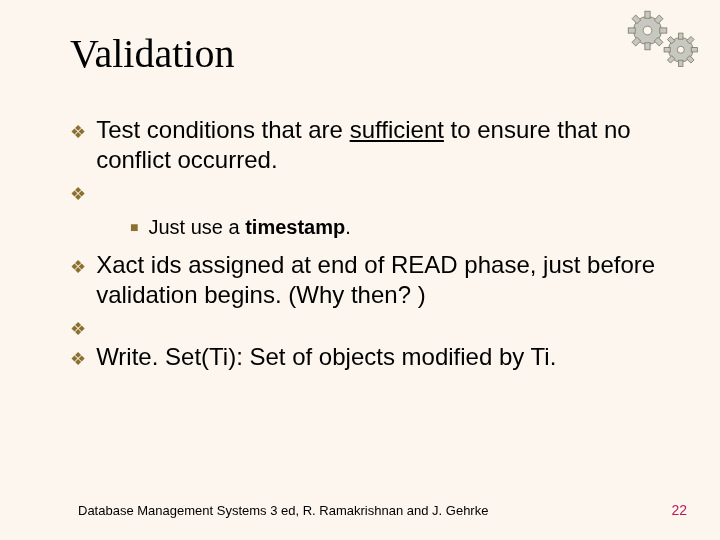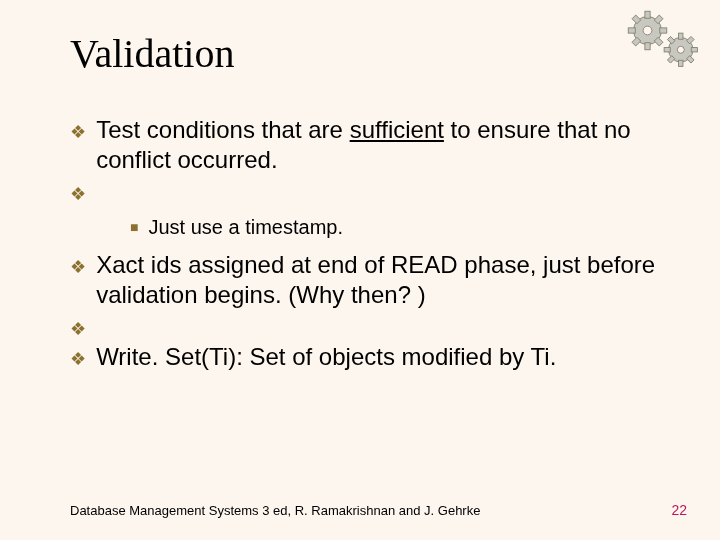--- a/index.html
+++ b/index.html
@@ -61,25 +61,25 @@
     font-size: 14px;
     margin-right: 10px;
     margin-top: 4px;
     flex-shrink: 0;
   }
   .sub-text {
     font-size: 20px;
     line-height: 1.25;
     color: #000;
   }
-  .b { font-weight: normal; margin-top: 15px; }
+  .b { font-weight: bold; margin-top: 15px; }
   .footer {
     position: absolute;
     bottom: 22px;
-    left: 70px;
+    left: 78px;
     font-size: 13px;
     color: #000;
   }
   .pagenum {
     position: absolute;
     bottom: 22px;
     right: 33px;
     font-size: 14px;
     color: #be185d;
   }

